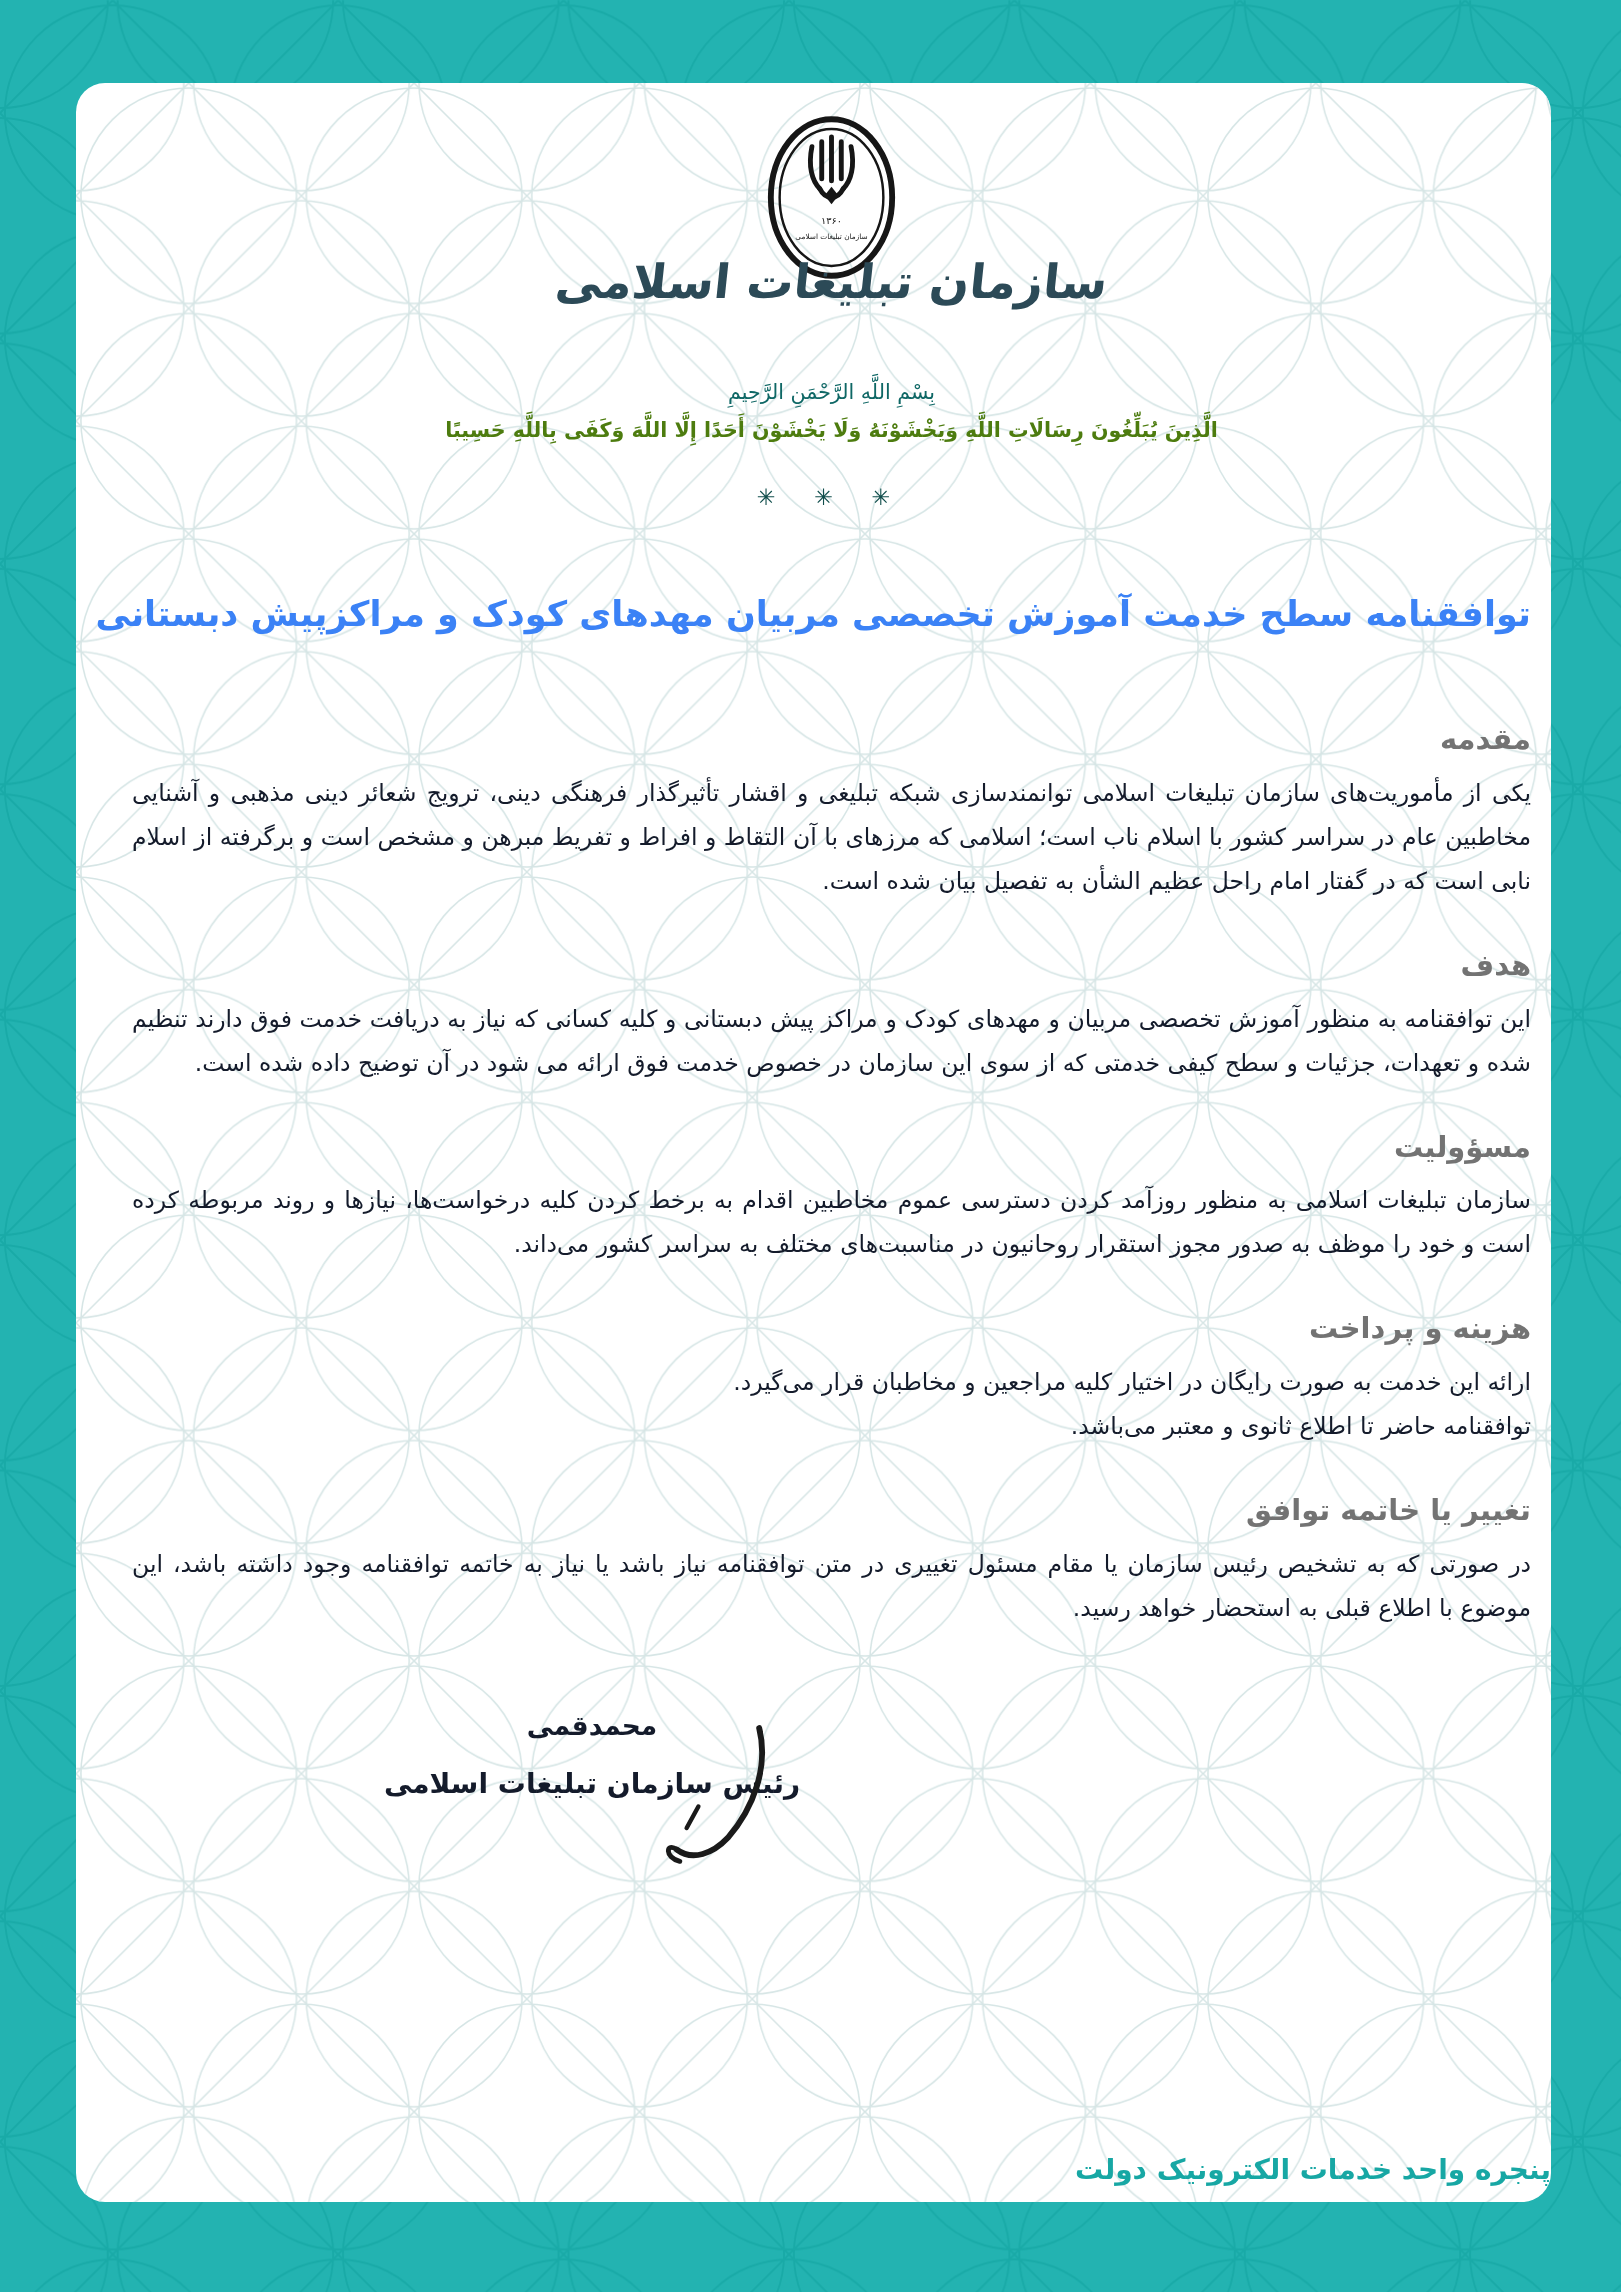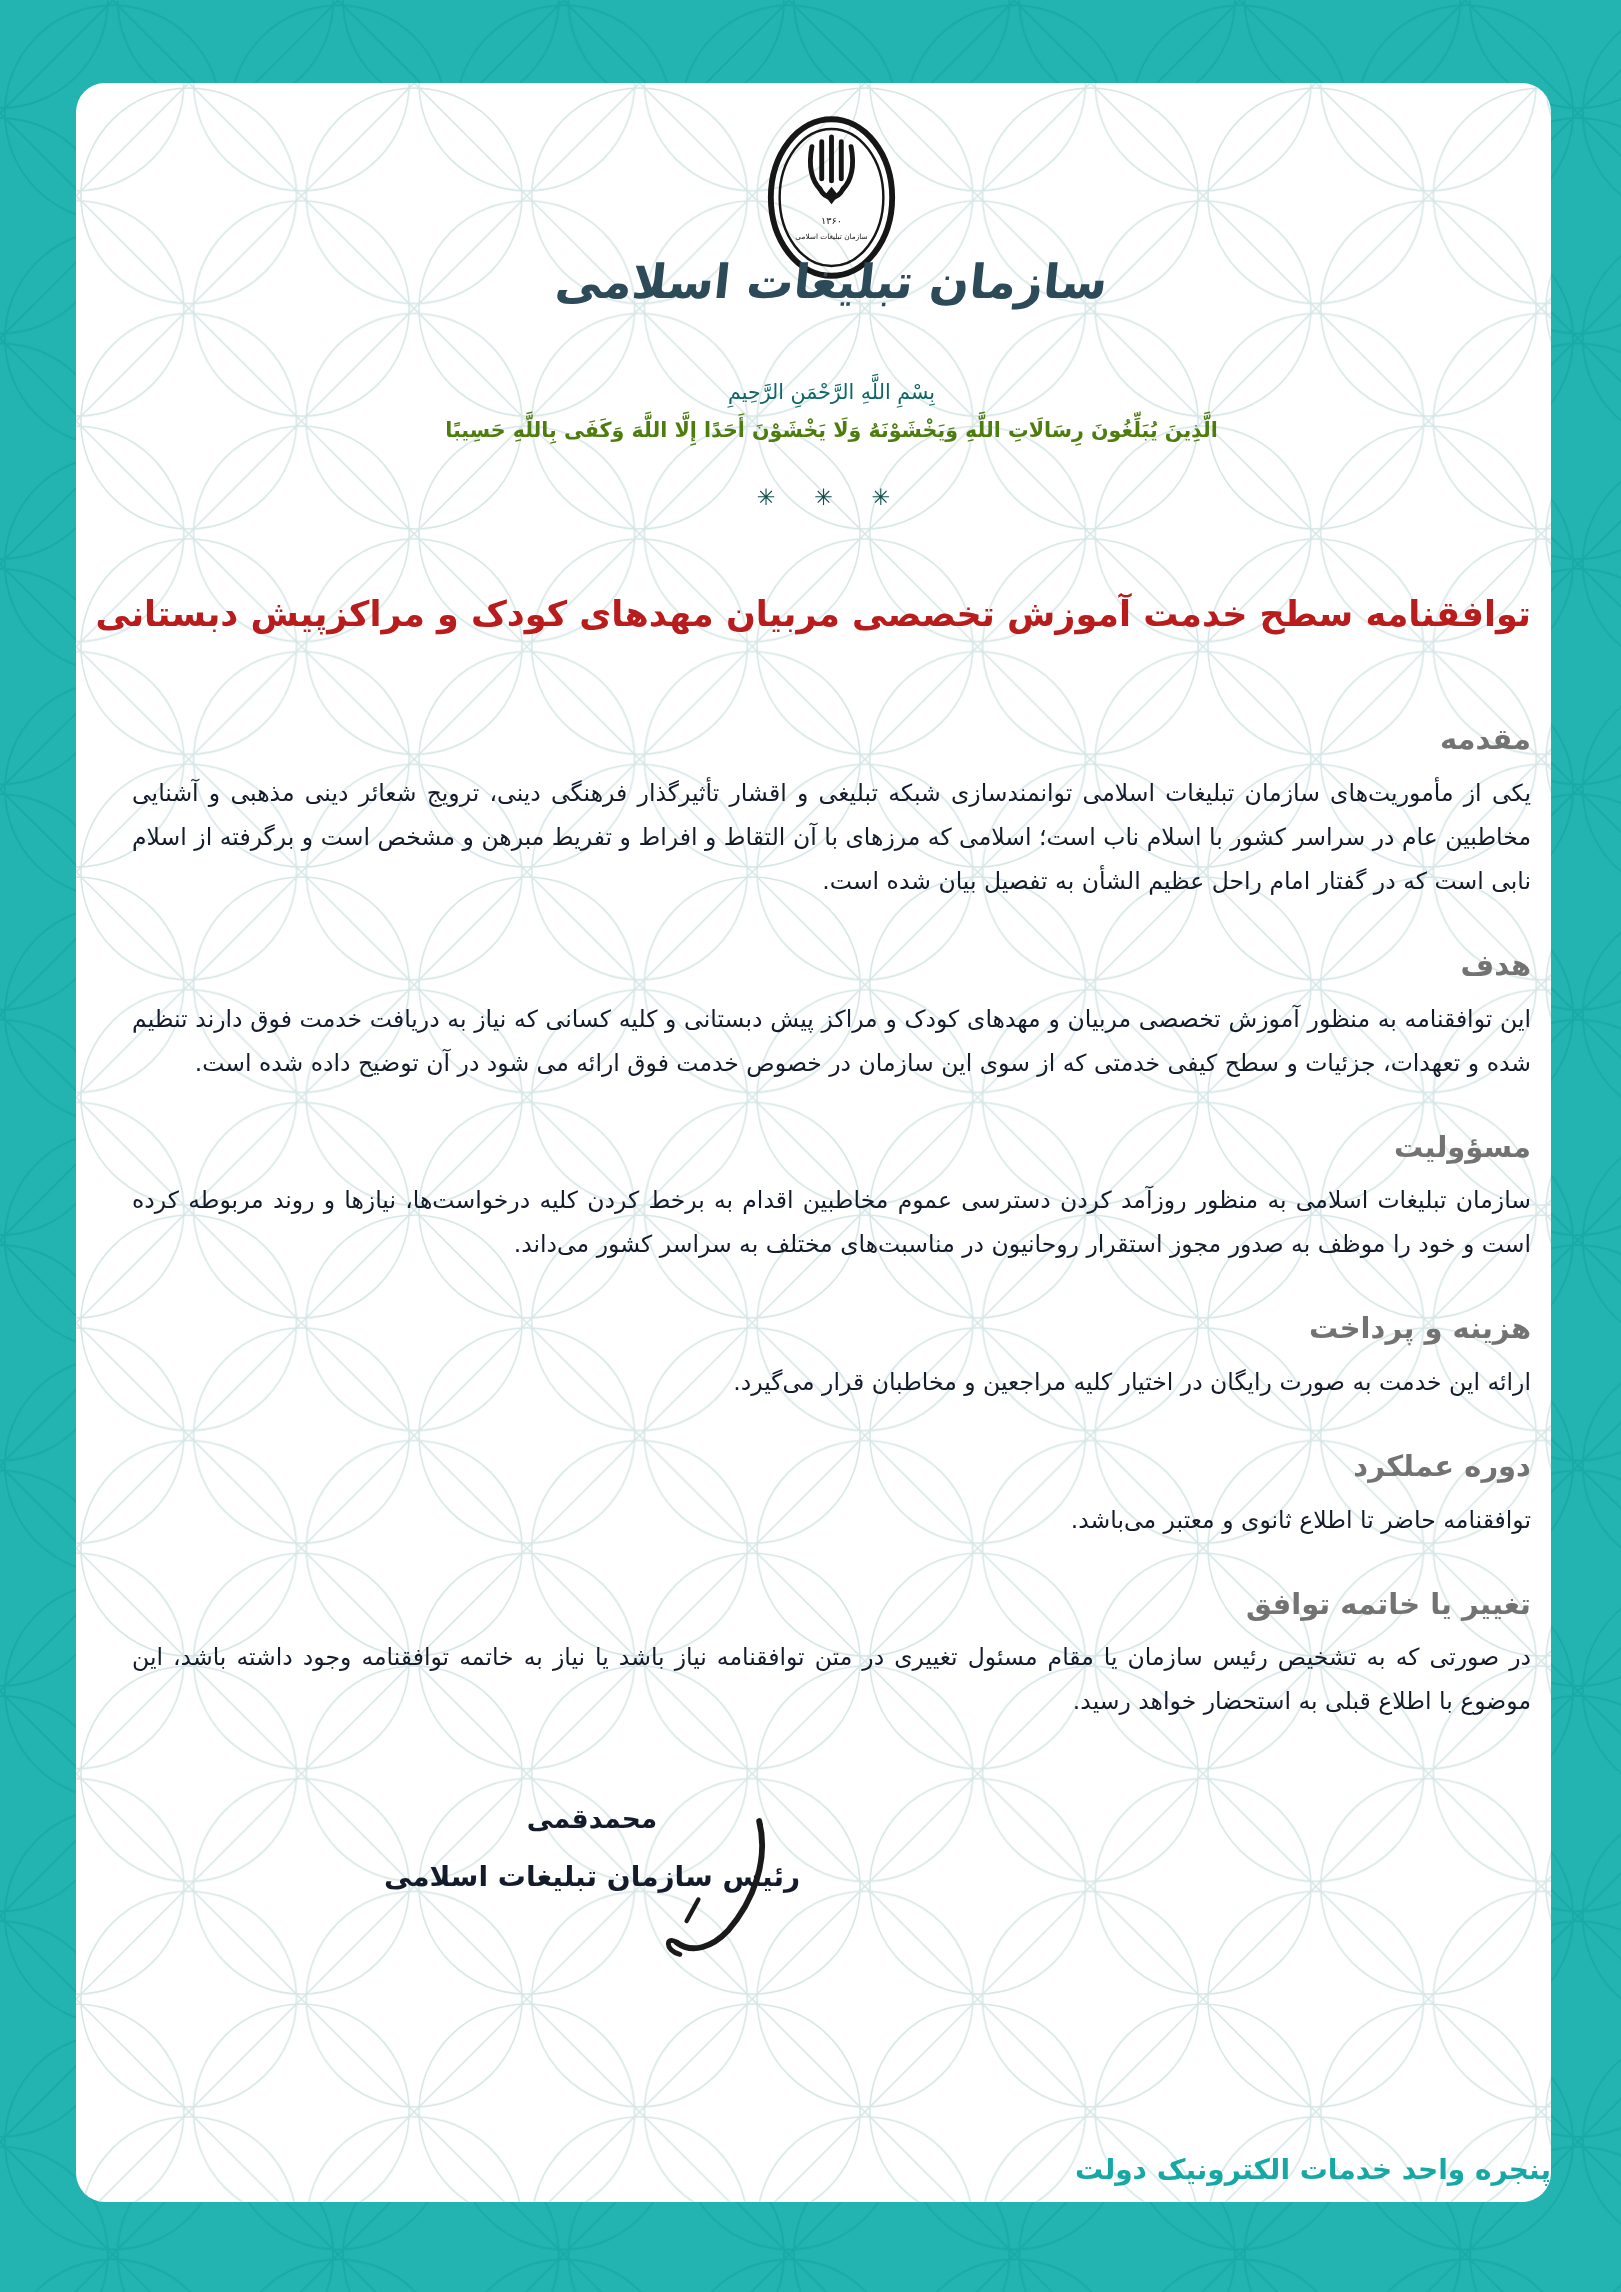--- a/index.html
+++ b/index.html
@@ -21,21 +21,21 @@
   }
   .logo-wrap{margin-top:29px;line-height:0;}
   .calligraphy{
     margin-top:-41px;font-size:47px;font-weight:bold;color:#2c4a57;
     transform:skewX(-6deg);letter-spacing:2px;line-height:78px;
   }
   .bismillah{margin-top:57px;font-size:20.6px;font-weight:normal;color:#0e6765;line-height:29px;}
   .verse{margin-top:7.8px;font-size:20.6px;font-weight:bold;color:#4d7c0f;line-height:31px;}
   .divider{margin-top:39px;font-size:22.5px;color:#114e4c;letter-spacing:15.7px;line-height:25.5px;}
   .doc-title{
-    margin-top:73px;font-size:35px;font-weight:bold;color:#b91c1c;
+    margin-top:73px;font-size:35px;font-weight:bold;color:#3b82f6;
     line-height:63px;white-space:nowrap;
   }
   .sections{text-align:right;}
   .section h2{
     font-size:29px;font-weight:bold;color:#737373;
     margin:45px 0 13.7px 0;line-height:35px;
   }
   .section:first-child h2{margin-top:76px;}
   .section p{
     margin:0;font-size:23.5px;color:#141b2b;font-weight:500;
@@ -140,21 +140,20 @@
           <h2>مسؤولیت</h2>
           <p>سازمان تبلیغات اسلامی به منظور روزآمد کردن دسترسی عموم مخاطبین اقدام به برخط کردن کلیه درخواست‌ها، نیازها و روند مربوطه کرده است و خود را موظف به صدور مجوز استقرار روحانیون در مناسبت‌های مختلف به سراسر کشور می‌داند.</p>
         </div>
 
         <div class="section">
           <h2>هزینه و پرداخت</h2>
           <p>ارائه این خدمت به صورت رایگان در اختیار کلیه مراجعین و مخاطبان قرار می‌گیرد.</p>
         </div>
 
         <div class="section">
-          <h2>دوره عملکرد</h2>
           <p>توافقنامه حاضر تا اطلاع ثانوی و معتبر می‌باشد.</p>
         </div>
 
         <div class="section">
           <h2>تغییر یا خاتمه توافق</h2>
           <p>در صورتی که به تشخیص رئیس سازمان یا مقام مسئول تغییری در متن توافقنامه نیاز باشد یا نیاز به خاتمه توافقنامه وجود داشته باشد، این موضوع با اطلاع قبلی به استحضار خواهد رسید.</p>
         </div>
 
       </div>
 

